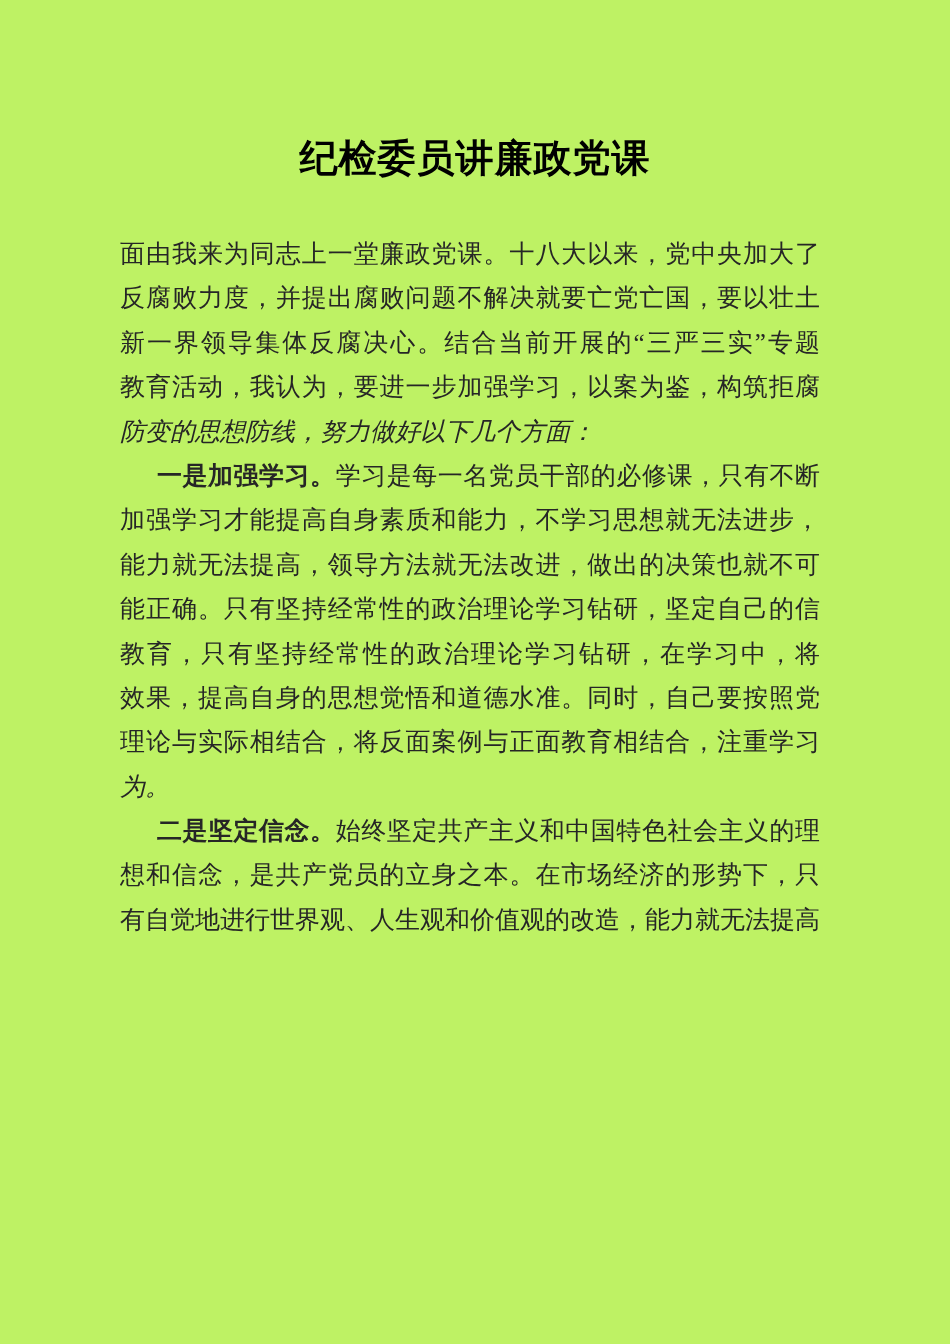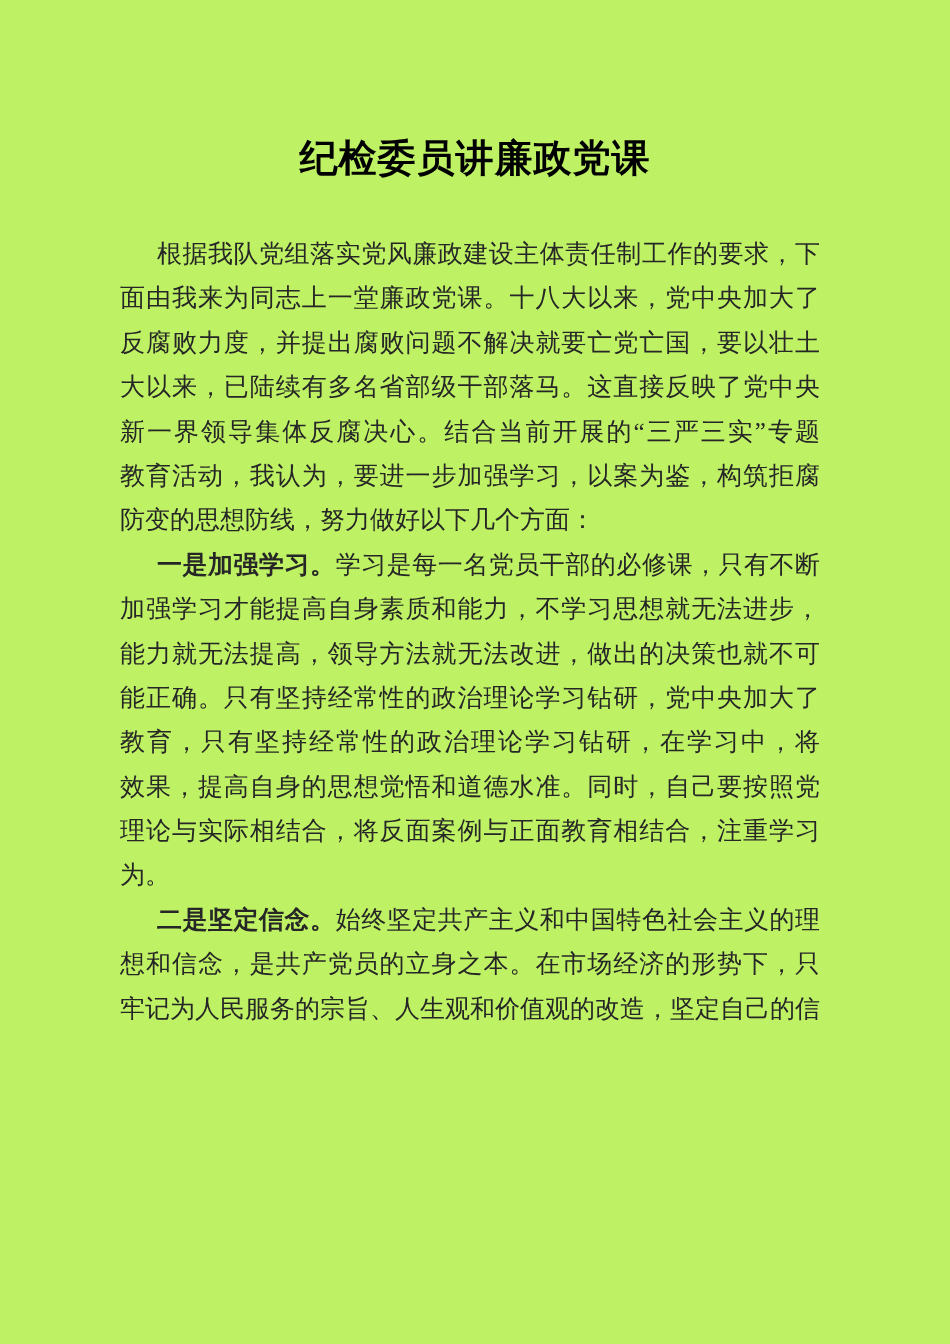--- a/index.html
+++ b/index.html
@@ -45,53 +45,52 @@
     text-align-last: justify;
     text-justify: inter-character;
     word-break: break-all;
     overflow: hidden;
     white-space: nowrap;
   }
   .line.indent { padding-left: 37px; }
   .line.short {
     text-align: right;
     text-align-last: left;
+    font-style: italic;
   }
   .lead { font-weight: bold; }
 </style>
 </head>
 <body>
 
 <div class="page">
 
   <h1 class="doc-title">纪检委员讲廉政党课</h1>
 
   <div class="doc-body">
 
     <div class="para">
-      <div class="line indent">根据我队党组落实党风廉政建设主体责任制工作的要求，下</div>
       <div class="line">面由我来为同志上一堂廉政党课。十八大以来，党中央加大了</div>
       <div class="line">反腐败力度，并提出腐败问题不解决就要亡党亡国，要以壮土</div>
-      <div class="line">大以来，已陆续有多名省部级干部落马。这直接反映了党中央</div>
       <div class="line">新一界领导集体反腐决心。结合当前开展的“三严三实”专题</div>
       <div class="line">教育活动，我认为，要进一步加强学习，以案为鉴，构筑拒腐</div>
       <div class="line short">防变的思想防线，努力做好以下几个方面：</div>
     </div>
 
     <div class="para">
       <div class="line indent"><span class="lead">一是加强学习。</span><span>学习是每一名党员干部的必修课，只有不断</span></div>
       <div class="line">加强学习才能提高自身素质和能力，不学习思想就无法进步，</div>
       <div class="line">能力就无法提高，领导方法就无法改进，做出的决策也就不可</div>
-      <div class="line">能正确。只有坚持经常性的政治理论学习钻研，党中央加大了</div>
+      <div class="line">能正确。只有坚持经常性的政治理论学习钻研，坚定自己的信</div>
       <div class="line">教育，只有坚持经常性的政治理论学习钻研，在学习中，将</div>
       <div class="line">效果，提高自身的思想觉悟和道德水准。同时，自己要按照党</div>
       <div class="line">理论与实际相结合，将反面案例与正面教育相结合，注重学习</div>
       <div class="line short">为。</div>
     </div>
 
     <div class="para">
       <div class="line indent"><span class="lead">二是坚定信念。</span><span>始终坚定共产主义和中国特色社会主义的理</span></div>
       <div class="line">想和信念，是共产党员的立身之本。在市场经济的形势下，只</div>
-      <div class="line">牢记为人民服务的宗旨、人生观和价值观的改造，坚定自己的信</div>
+      <div class="line">有自觉地进行世界观、人生观和价值观的改造，能力就无法提高</div>
     </div>
 
   </div>
 </div>
 
 </body></html>

